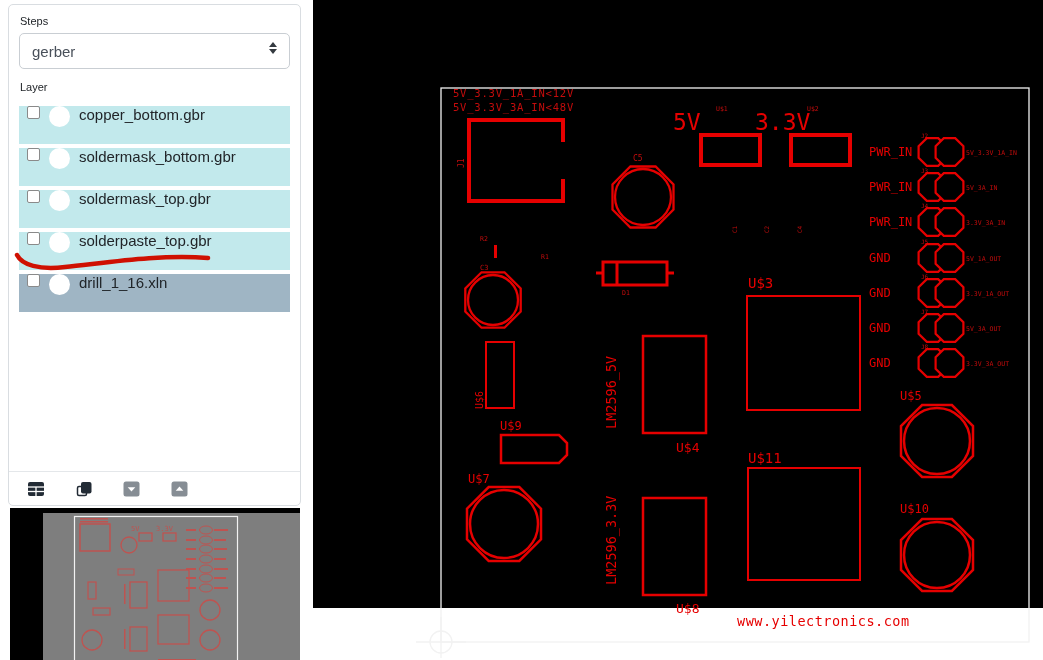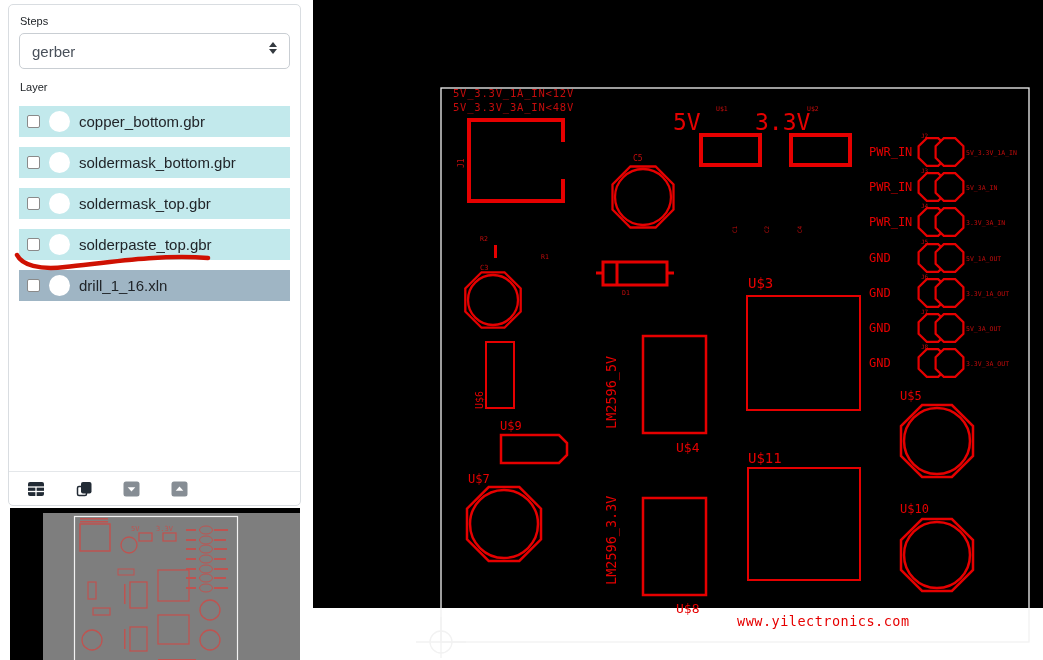--- a/index.html
+++ b/index.html
@@ -13,22 +13,22 @@
   .sec-label.layer{margin-top:12px}
   .select{position:relative;margin:3px 10px 0;height:34px;border:1px solid #c9ced3;
           border-radius:5px;display:flex;align-items:center;padding:0 12px;
           font-size:15px;color:#49505a;cursor:pointer;background:#fff}
   .arrows{position:absolute;right:12px;top:8px;display:flex;flex-direction:column;gap:2px}
   .tri{width:0;height:0;border-left:4px solid transparent;border-right:4px solid transparent}
   .tri.up{border-bottom:5px solid #343a40}
   .tri.dn{border-top:5px solid #343a40}
 
   .layer-list{margin:13px 10px 0}
-  .lrow{height:31px;display:flex;align-items:center;gap:9px;padding-left:8px;
-        background:#c2e9ec;margin-bottom:10px;cursor:pointer}
+  .lrow{height:38px;display:flex;gap:9px;padding-left:8px;
+        background:#c2e9ec;margin-bottom:4px;cursor:pointer}
   .lrow.drill{background:#9fb5c4}
   .cb{width:13px;height:13px;background:#fff;border:1px solid #8a8a8a;border-radius:2px;
       position:relative;flex:none;box-sizing:border-box}
   .cb.on{background:#1673e6;border-color:#1673e6}
   .cb.on::after{content:"\2713";color:#fff;font-size:10px;font-weight:bold;
       position:absolute;left:2px;top:-1px}
   .dot{width:21px;height:21px;border-radius:50%;background:#fff;flex:none}
   .dot.red{background:#e01111}
   .lname{font-size:15px;color:#212529;white-space:nowrap}
 

